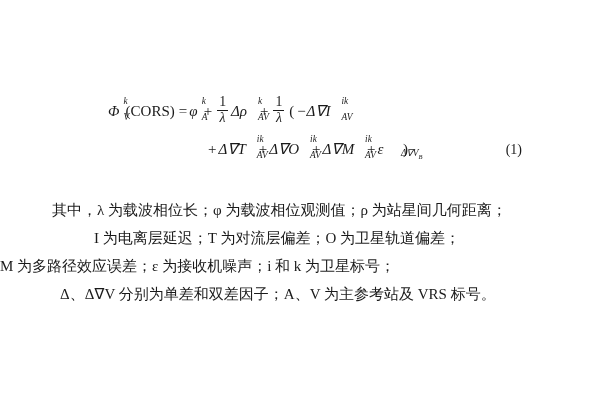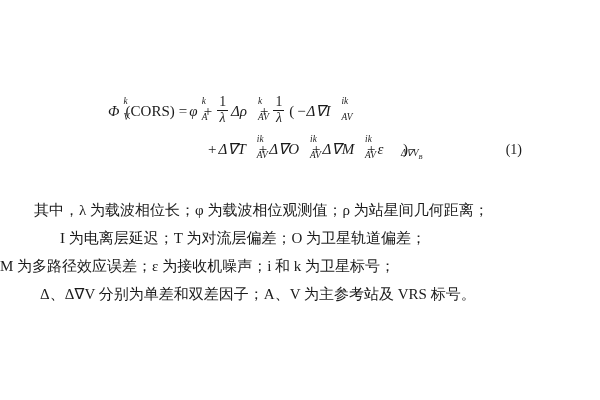--- a/index.html
+++ b/index.html
@@ -114,24 +114,24 @@
     left: 0;
     top: 196px;
     width: 600px;
     font-family: "Liberation Serif", serif;
     font-size: 15px;
     line-height: 28px;
   }
   .legend-line {
     white-space: nowrap;
   }
-  .legend-line.l1 { padding-left: 34px; }
-  .legend-line.l2 { padding-left: 60px; }
+  .legend-line.l1 { padding-left: 34px; margin-left: 18px; }
+  .legend-line.l2 { padding-left: 94px; }
   .legend-line.l3 { }
-  .legend-line.l4 { padding-left: 40px; }
+  .legend-line.l4 { padding-left: 40px; margin-left: 20px; }
 </style>
 </head>
 <body>
 
 <div class="page">
 
   <div class="formula-block">
 
     <div class="formula-line first">
       <span class="supsub">

